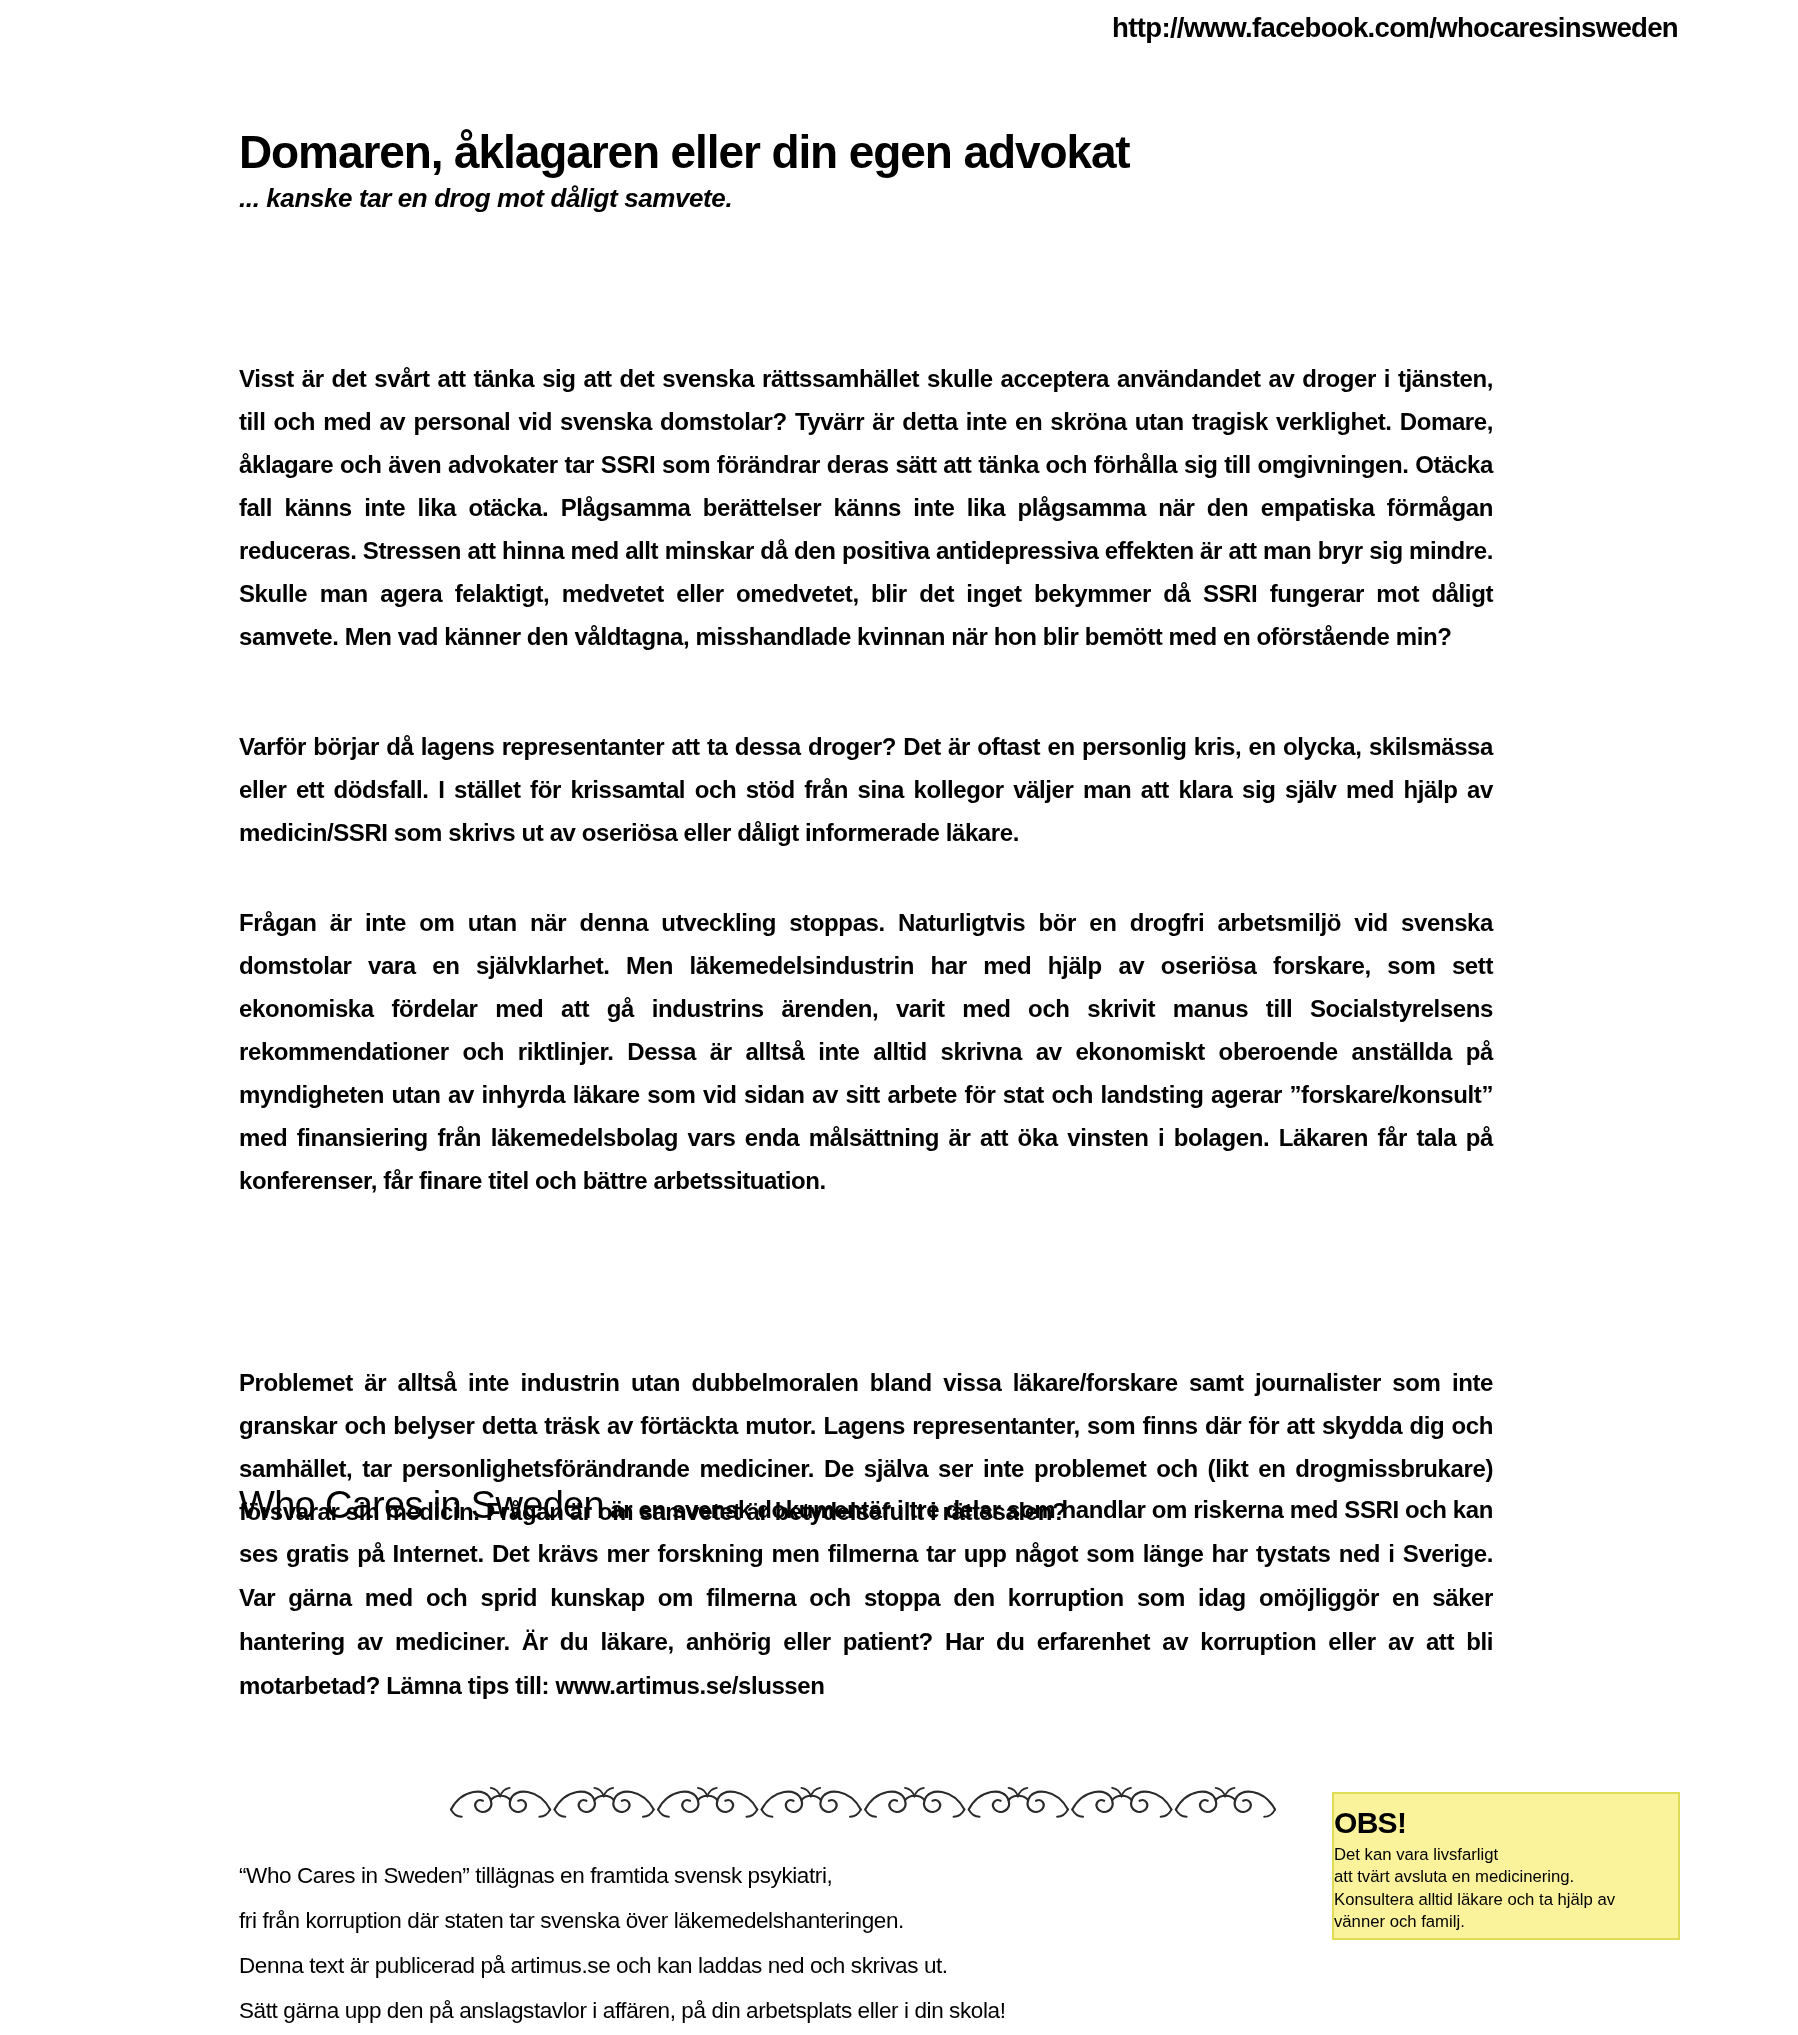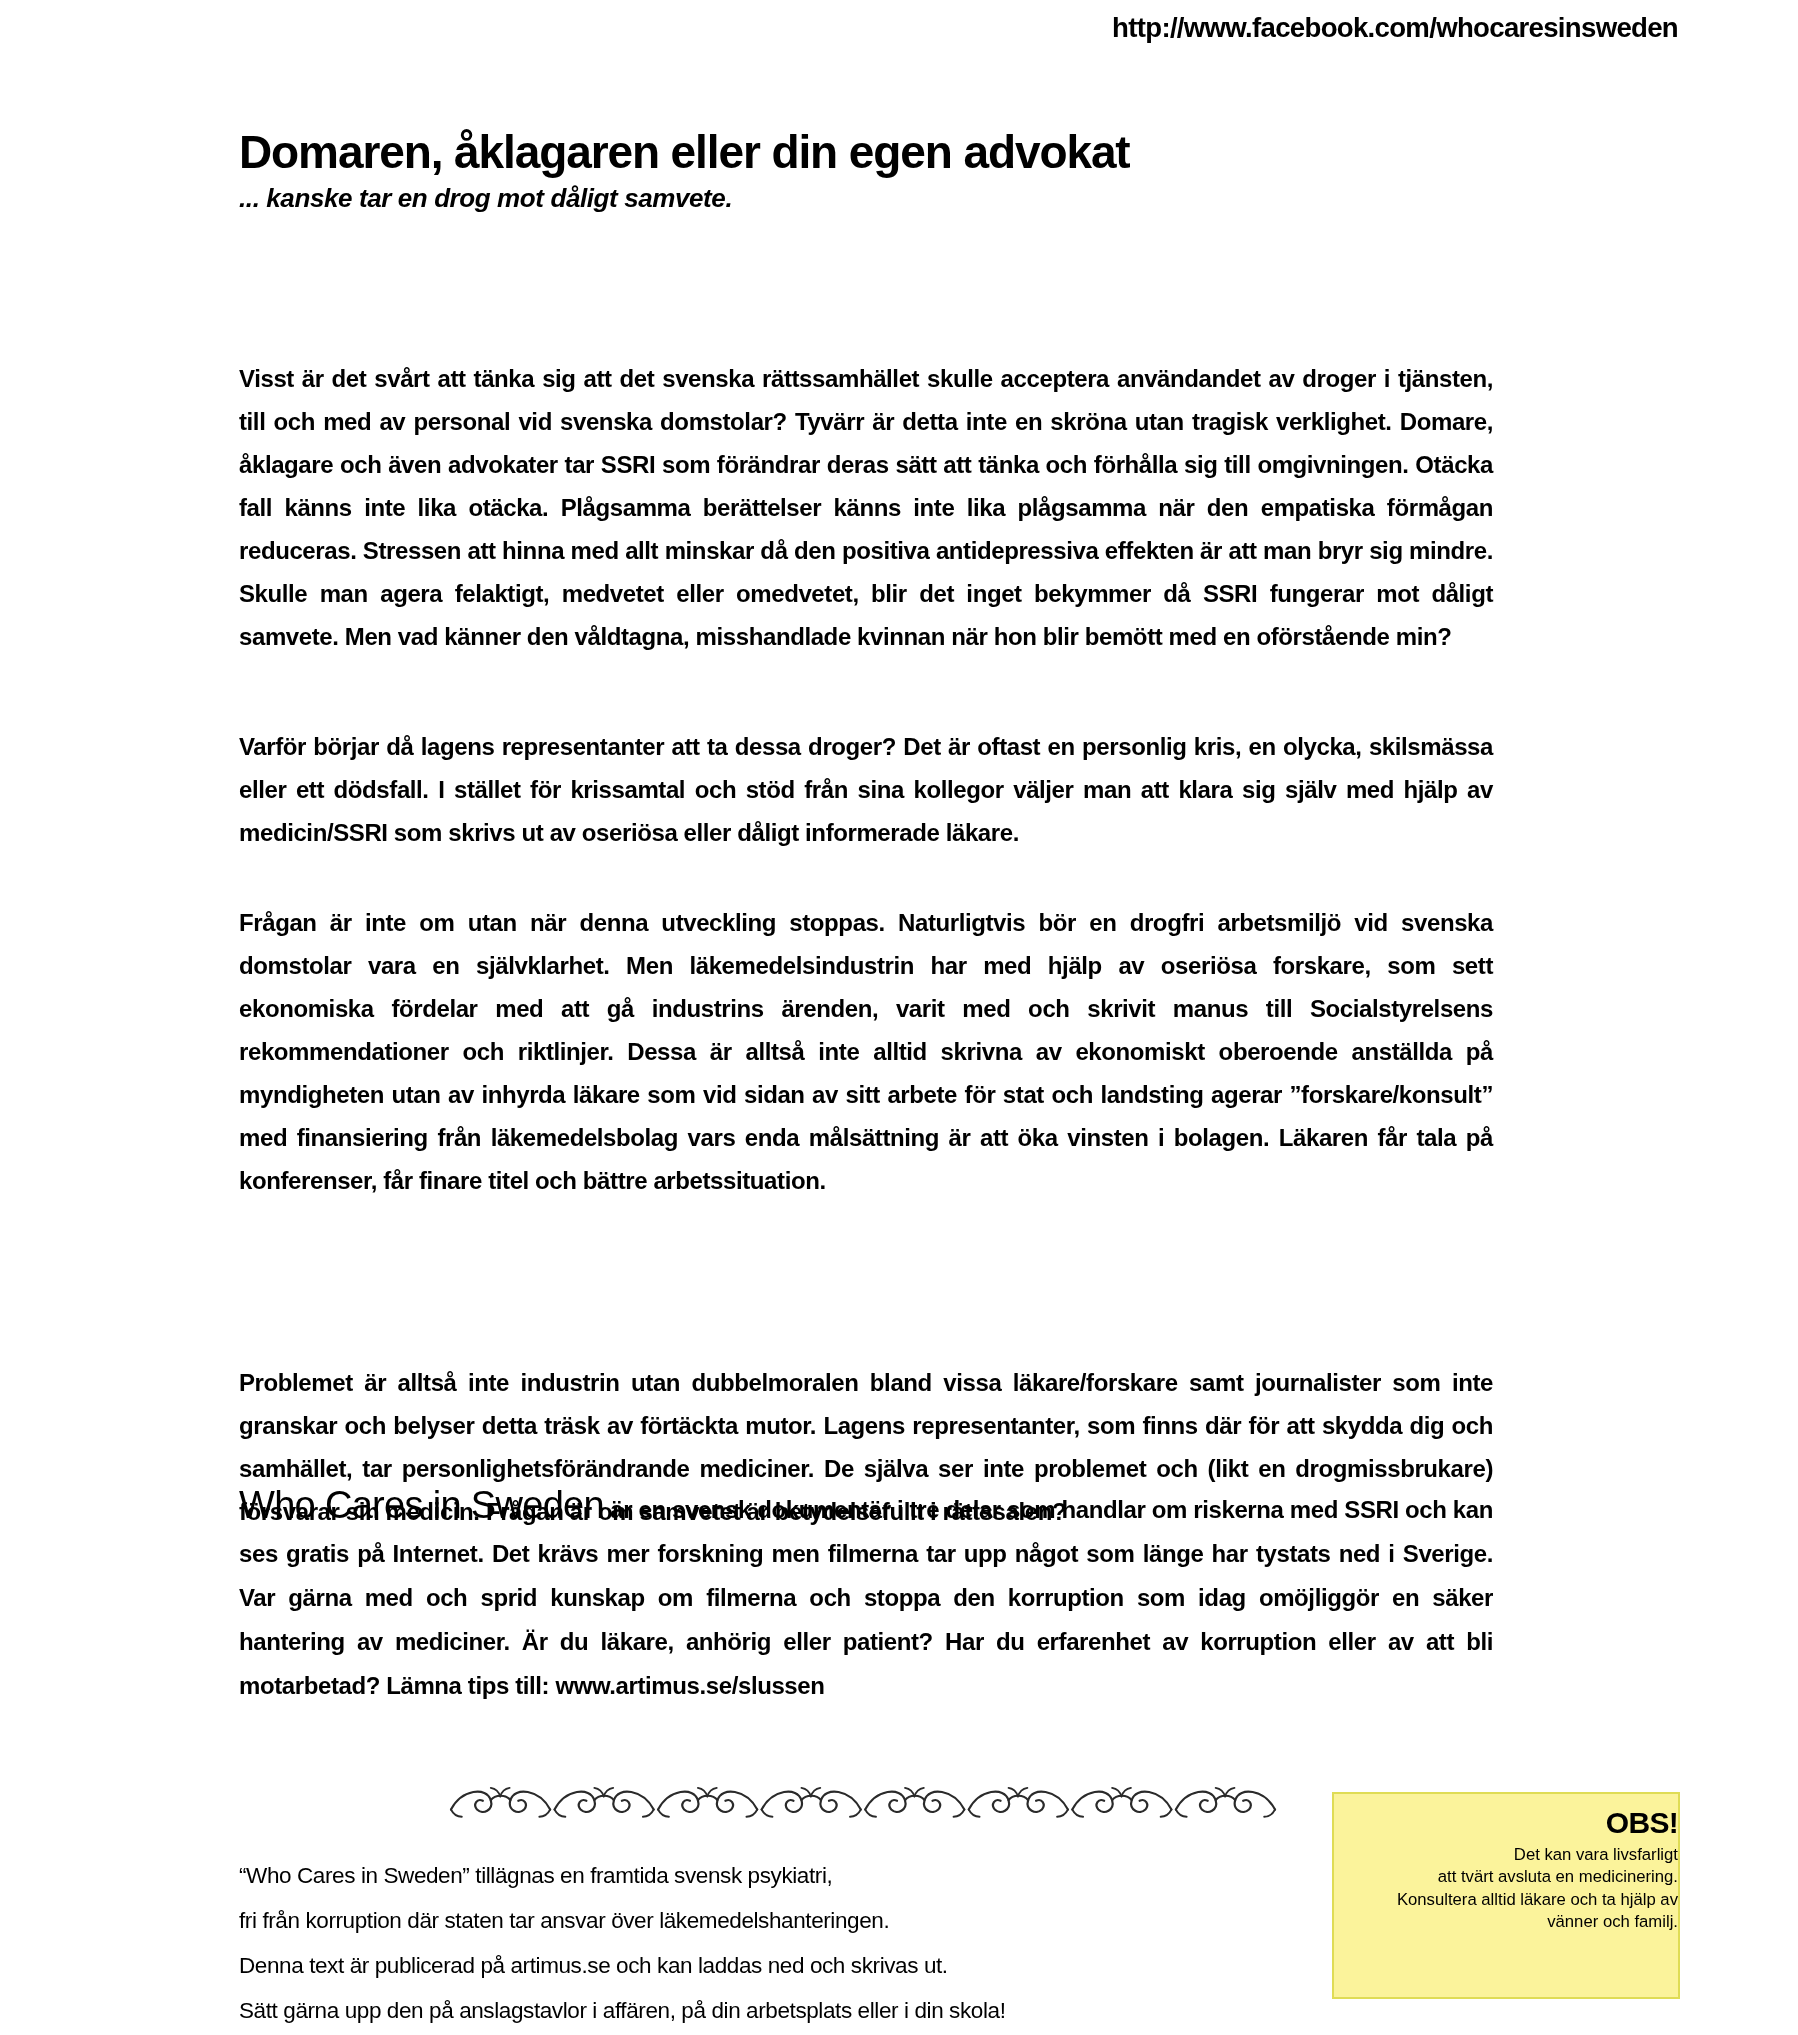--- a/index.html
+++ b/index.html
@@ -74,25 +74,25 @@
     font-size: 22.5px;
     font-weight: 400;
     letter-spacing: -0.4px;
   }
   .footer p { margin: 0; line-height: 45px; }
   .obs-box {
     position: absolute;
     left: 1332px;
     top: 1792px;
     width: 348px;
-    height: 207px;
+    height: 148px;
     box-sizing: border-box;
     background: #FBF39B;
     border: 2.9px solid #DFDC55;
-    text-align: right;
+    text-align: left;
     padding-top: 11.6px;
   }
   .obs-title {
     margin: 0 0 4.4px 0;
     font-size: 30px;
     font-weight: 700;
     letter-spacing: -0.7px;
   }
   .obs-line {
     margin: 0;
@@ -144,21 +144,21 @@
       <use href="#curl" x="429"></use>
       <use href="#curl" x="572"></use>
       <use href="#curl" x="715"></use>
       <use href="#curl" x="858"></use>
       <use href="#curl" x="1001"></use>
     </svg>
   </div>
 
   <div class="footer">
     <p>“Who Cares in Sweden” tillägnas en framtida svensk psykiatri,</p>
-    <p>fri från korruption där staten tar ansvar över läkemedelshanteringen.</p>
+    <p>fri från korruption där staten tar svenska över läkemedelshanteringen.</p>
     <p>Denna text är publicerad på artimus.se och kan laddas ned och skrivas ut.</p>
     <p>Sätt gärna upp den på anslagstavlor i affären, på din arbetsplats eller i din skola!</p>
   </div>
 
   <div class="obs-box">
     <p class="obs-title">OBS!</p>
     <p class="obs-line">Det kan vara livsfarligt</p>
     <p class="obs-line">att tvärt avsluta en medicinering.</p>
     <p class="obs-line">Konsultera alltid läkare och ta hjälp av</p>
     <p class="obs-line">vänner och familj.</p>

